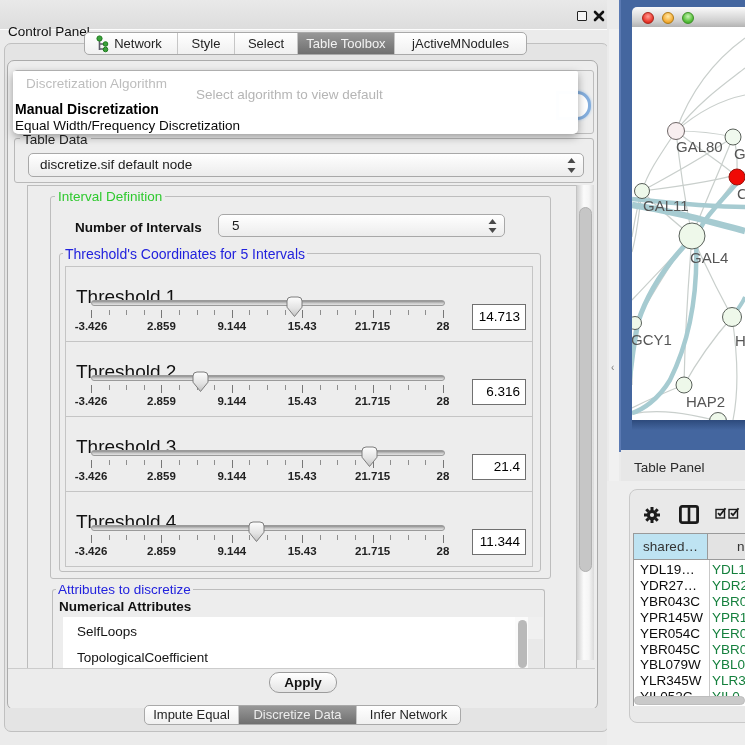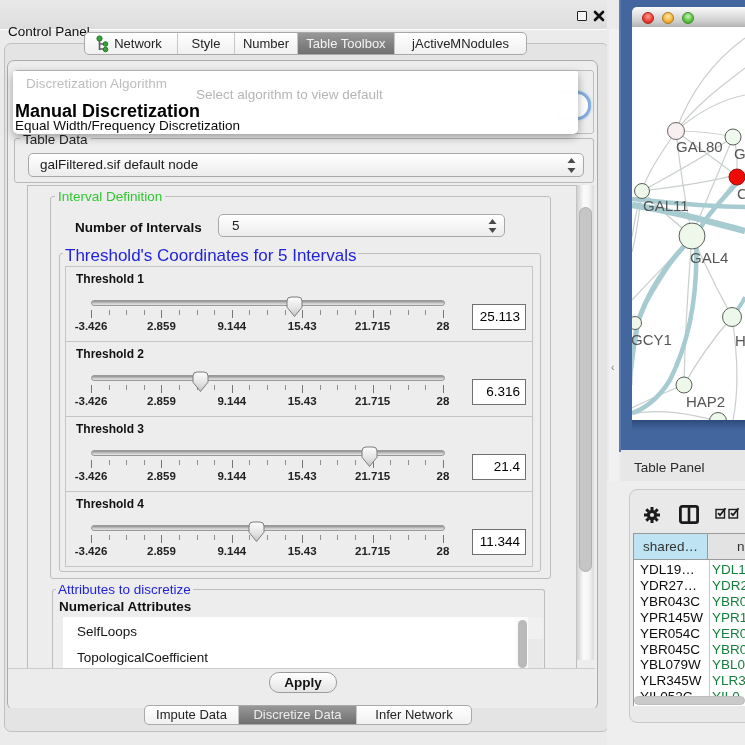--- a/index.html
+++ b/index.html
@@ -1,18 +1,18 @@
 <!DOCTYPE html>
 <html><head><meta charset="utf-8"><style>
 html,body{margin:0;padding:0}
 #app{position:relative;width:745px;height:745px;background:#EBEBEB;overflow:hidden;
 font-family:"Liberation Sans",sans-serif;-webkit-font-smoothing:antialiased;color:#1c1c1c}
 .ab{position:absolute}
 .trow{position:absolute;left:65px;width:466px;height:74px;border:1px solid #C5C5C5}
-.tlab{position:absolute;left:10px;top:5px;font-weight:700;font-size:12px;color:#111}
+.tlab{position:absolute;left:10px;top:19px;font-weight:400;font-size:19px;color:#111}
 .track{position:absolute;left:25px;top:33px;width:354px;height:6px;border-radius:3px;
 background:linear-gradient(#8f8f8f,#c9c9c9 55%,#e3e3e3);border:1px solid #9a9a9a;box-sizing:border-box}
 .mi{position:absolute;left:25px;top:43px;width:355px;height:5px;
 background:repeating-linear-gradient(90deg,#8e8e8e 0 1px,transparent 1px 17.6px)}
 .mj{position:absolute;top:43px;width:1px;height:8px;background:#777777}
 .tlb{position:absolute;top:53px;font-size:11.5px;font-weight:700;color:#222222;transform:translateX(-50%);white-space:nowrap}
 .tfield{position:absolute;left:406px;top:37px;width:47px;height:24px;background:#fff;border:1.5px solid #707070;
 font-size:13.5px;text-align:right;line-height:24px;padding-right:5px;color:#000}
 .thumb{position:absolute;top:29px}
 .seg{display:inline-block;height:21px;line-height:21px;text-align:center;box-sizing:border-box;font-size:13px;color:#242424;border-right:1px solid #c6c6c6;vertical-align:top}
@@ -31,27 +31,27 @@
 
 <div class="ab" style="left:7px;top:60px;width:589px;height:648px;border:1px solid #ababab;border-radius:7px;background:#EDEDED"></div>
 
 <div class="ab" style="left:84px;top:32px;height:21px;background:linear-gradient(#ffffff,#f0f0f0);border:1px solid #a9a9a9;border-radius:5px;white-space:nowrap;font-size:0">
  <span class="seg" style="width:93px;padding-left:14px;position:relative">
    <svg style="position:absolute;left:11px;top:2px" width="13" height="18" viewBox="0 0 13 18">
      <path d="M3.5 5 V15 M3.5 9 H9 M3.5 14 H9" stroke="#5c5c68" stroke-width="1.6" fill="none"></path>
      <circle cx="3.5" cy="3.5" r="2.6" fill="#3aa23a" stroke="#1f7a1f"></circle>
      <circle cx="9.5" cy="9" r="2.3" fill="#3aa23a" stroke="#1f7a1f"></circle>
      <circle cx="9.5" cy="14.5" r="2.3" fill="#3aa23a" stroke="#1f7a1f"></circle>
-   </svg>Network</span><span class="seg" style="width:57px">Style</span><span class="seg" style="width:63px">Number</span><span class="seg" style="width:97px;background:linear-gradient(#989898,#6f6f6f);color:#f3f3f3">Table Toolbox</span><span class="seg" style="width:131px;border-right:none">jActiveMNodules</span>
+   </svg>Network</span><span class="seg" style="width:57px">Style</span><span class="seg" style="width:63px">Select</span><span class="seg" style="width:97px;background:linear-gradient(#989898,#6f6f6f);color:#f3f3f3">Table Toolbox</span><span class="seg" style="width:131px;border-right:none">jActiveMNodules</span>
 </div>
 
 <div class="ab" style="left:14px;top:138px;width:578px;height:43px;border:1px solid #b9b9b9;border-radius:3px"></div>
 <div class="ab" style="left:20px;top:132px;background:#EDEDED;padding:0 3px;font-size:13.5px;color:#222">Table Data</div>
 <div class="ab" style="left:28px;top:153px;width:556px;height:24px;border:1px solid #a8a8a8;border-radius:5px;background:linear-gradient(#ffffff,#ececec);box-sizing:border-box">
-  <div class="ab" style="left:11px;top:3px;font-size:13.5px;color:#1a1a1a">galFiltered.sif default node</div>
+  <div class="ab" style="left:11px;top:3px;font-size:13.5px;color:#1a1a1a">discretize.sif default node</div>
   <svg class="ab" style="right:7px;top:4px" width="9" height="15" viewBox="0 0 9 15">
         <path d="M4.5 0 L8.5 5 H0.5 Z" fill="#4a4a4a"></path>
         <path d="M4.5 15 L0.5 10 H8.5 Z" fill="#4a4a4a"></path>
       </svg>
 </div>
 
 <div class="ab" style="left:27px;top:185px;width:548px;height:500px;border:1px solid #bcbcbc;border-bottom:none"></div>
 
 <div class="ab" style="left:50px;top:196px;width:499px;height:381px;border:1px solid #bdbdbd;border-radius:3px"></div>
 <div class="ab" style="left:55px;top:189px;background:#EDEDED;padding:0 3px;font-size:13.5px;color:#2ec92e">Interval Definition</div>
@@ -59,21 +59,21 @@
 <div class="ab" style="left:75px;top:220px;font-size:13.5px;font-weight:700;color:#111">Number of Intervals</div>
 <div class="ab" style="left:218px;top:214px;width:287px;height:23px;border:1px solid #a8a8a8;border-radius:5px;background:linear-gradient(#ffffff,#ececec);box-sizing:border-box">
   <div class="ab" style="left:13px;top:3px;font-size:13.5px">5</div>
   <svg class="ab" style="right:7px;top:4px" width="9" height="14" viewBox="0 0 9 14">
         <path d="M4.5 0 L8.5 5 H0.5 Z" fill="#4a4a4a"></path>
         <path d="M4.5 14 L0.5 9 H8.5 Z" fill="#4a4a4a"></path>
       </svg>
 </div>
 
 <div class="ab" style="left:59px;top:253px;width:480px;height:317px;border:1px solid #bdbdbd;border-radius:3px"></div>
-<div class="ab" style="left:63px;top:246px;background:#EDEDED;padding:0 2px;font-size:17px;color:#2222dd">Threshold's Coordinates for 5 Intervals</div>
+<div class="ab" style="left:63px;top:246px;background:#EDEDED;padding:0 2px;font-size:14px;color:#2222dd">Threshold's Coordinates for 5 Intervals</div>
 
 <div class="trow" style="top:266px">
 <div class="tlab">Threshold 1</div>
 <div class="track"></div>
 <div class="mi"></div>
 <div class="mj" style="left:25px"></div>
 <div class="mj" style="left:95.4px"></div>
 <div class="mj" style="left:165.8px"></div>
 <div class="mj" style="left:236.2px"></div>
 <div class="mj" style="left:306.6px"></div>
@@ -87,21 +87,21 @@
 <svg class="thumb" style="left:218.5px" width="19" height="22" viewBox="0 0 19 22">
 <defs>
           <linearGradient id="thg0" x1="0" y1="0" x2="0" y2="1">
             <stop offset="0" stop-color="#fdfdfd"></stop>
             <stop offset="0.6" stop-color="#e2e2e2"></stop>
             <stop offset="1" stop-color="#c2c2c2"></stop>
           </linearGradient>
         </defs>
 <path d="M6,1 h7 a4,4 0 0 1 4,4 v6.2 L9.5,20.5 L2,11.2 v-6.2 a4,4 0 0 1 4,-4 z" fill="url(#thg0)" stroke="#7d7d7d" stroke-width="1"></path>
       </svg>
-<div class="tfield">25.113</div>
+<div class="tfield">14.713</div>
 </div>
 <div class="trow" style="top:341px">
 <div class="tlab">Threshold 2</div>
 <div class="track"></div>
 <div class="mi"></div>
 <div class="mj" style="left:25px"></div>
 <div class="mj" style="left:95.4px"></div>
 <div class="mj" style="left:165.8px"></div>
 <div class="mj" style="left:236.2px"></div>
 <div class="mj" style="left:306.6px"></div>
@@ -193,30 +193,30 @@
 <div class="ab" style="left:528px;top:639px;width:15px;height:29px;background:#e9e9e9"></div>
 
 <div class="ab" style="left:8px;top:668px;width:587px;height:39px;background:#ECECEC;border-top:1px solid #cccccc;border-radius:0 0 7px 7px"></div>
 <div class="ab" style="left:269px;top:672px;width:66px;height:19px;border:1px solid #9c9c9c;border-radius:10px;background:linear-gradient(#ffffff,#e4e4e4);text-align:center;line-height:19px;font-size:13.5px;font-weight:700;color:#141414">Apply</div>
 
 <div class="ab" style="left:576px;top:185px;width:18px;height:475px;background:linear-gradient(90deg,#d0d0d0,#fbfbfb 40%,#f5f5f5 70%,#dadada);border-left:1px solid #c3c3c3;box-sizing:border-box"></div>
 <div class="ab" style="left:578.5px;top:207px;width:13px;height:365px;border-radius:7px;background:#c6c6c6;border:1px solid #b0b0b0;box-sizing:border-box"></div>
 
 <div class="ab" style="left:8px;top:708px;width:591px;height:21px;background:#E4E4E4"></div>
 <div class="ab" style="left:144px;top:705px;height:18px;background:linear-gradient(#ffffff,#f0f0f0);border:1px solid #a9a9a9;border-radius:5px;white-space:nowrap;font-size:0">
-<span class="seg" style="width:94px;height:18px;line-height:18px">Impute Data</span><span class="seg" style="width:118px;height:18px;line-height:18px;background:linear-gradient(#989898,#6f6f6f);color:#ededed">Discretize Data</span><span class="seg" style="width:114px;height:18px;line-height:18px;border-right:none">Infer Network</span>
+<span class="seg" style="width:94px;height:18px;line-height:18px">Impute Equal</span><span class="seg" style="width:118px;height:18px;line-height:18px;background:linear-gradient(#989898,#6f6f6f);color:#ededed">Discretize Data</span><span class="seg" style="width:103px;height:18px;line-height:18px;border-right:none">Infer Network</span>
 </div>
 
 <div class="ab" style="left:14px;top:70px;width:578px;height:62px;border:1px solid #bdbdbd;border-radius:3px"></div>
 <div class="ab" style="left:556px;top:91px;width:35px;height:29px;border-radius:0 14px 14px 0;background:#fff;border:3px solid #84aedd;box-shadow:0 0 3px #a5c6e8;box-sizing:border-box"></div>
 
 <div class="ab" style="left:13px;top:71px;width:565px;height:63px;background:rgba(255,255,255,0.985);border-radius:2px 2px 5px 5px;box-shadow:0 3px 8px rgba(0,0,0,0.35)"></div>
 <div class="ab" style="left:26px;top:76px;font-size:13.5px;color:#bdbdbd">Discretization Algorithm</div>
 <div class="ab" style="left:196px;top:87px;font-size:13.5px;color:#b5b5b5">Select algorithm to view default</div>
-<div class="ab" style="left:15px;top:101px;font-size:18px;font-weight:700;color:#000">Manual Discretization</div>
+<div class="ab" style="left:15px;top:101px;font-size:14px;font-weight:700;color:#000">Manual Discretization</div>
 <div class="ab" style="left:15px;top:117.5px;font-size:13.5px;color:#0a0a0a">Equal Width/Frequency Discretization</div>
 
 <div class="ab" style="left:607px;top:0;width:12px;height:745px;background:#ebebeb"></div>
 <div class="ab" style="left:609px;top:29px;width:10px;height:716px;background:#f1f1f1"></div>
 <div class="ab" style="left:611px;top:362px;font-size:10px;color:#777">‹</div>
 
 <div class="ab" style="left:619px;top:0;width:126px;height:451px;background:#44669F"></div>
 <div class="ab" style="left:632px;top:420px;width:113px;height:10px;background:linear-gradient(#2d4a7c,#44669F)"></div>
 <div class="ab" style="left:619px;top:450px;width:126px;height:2px;background:#e8e8e8"></div>
 <div class="ab" style="left:619px;top:0;width:2px;height:452px;background:#5b7ab3"></div>

